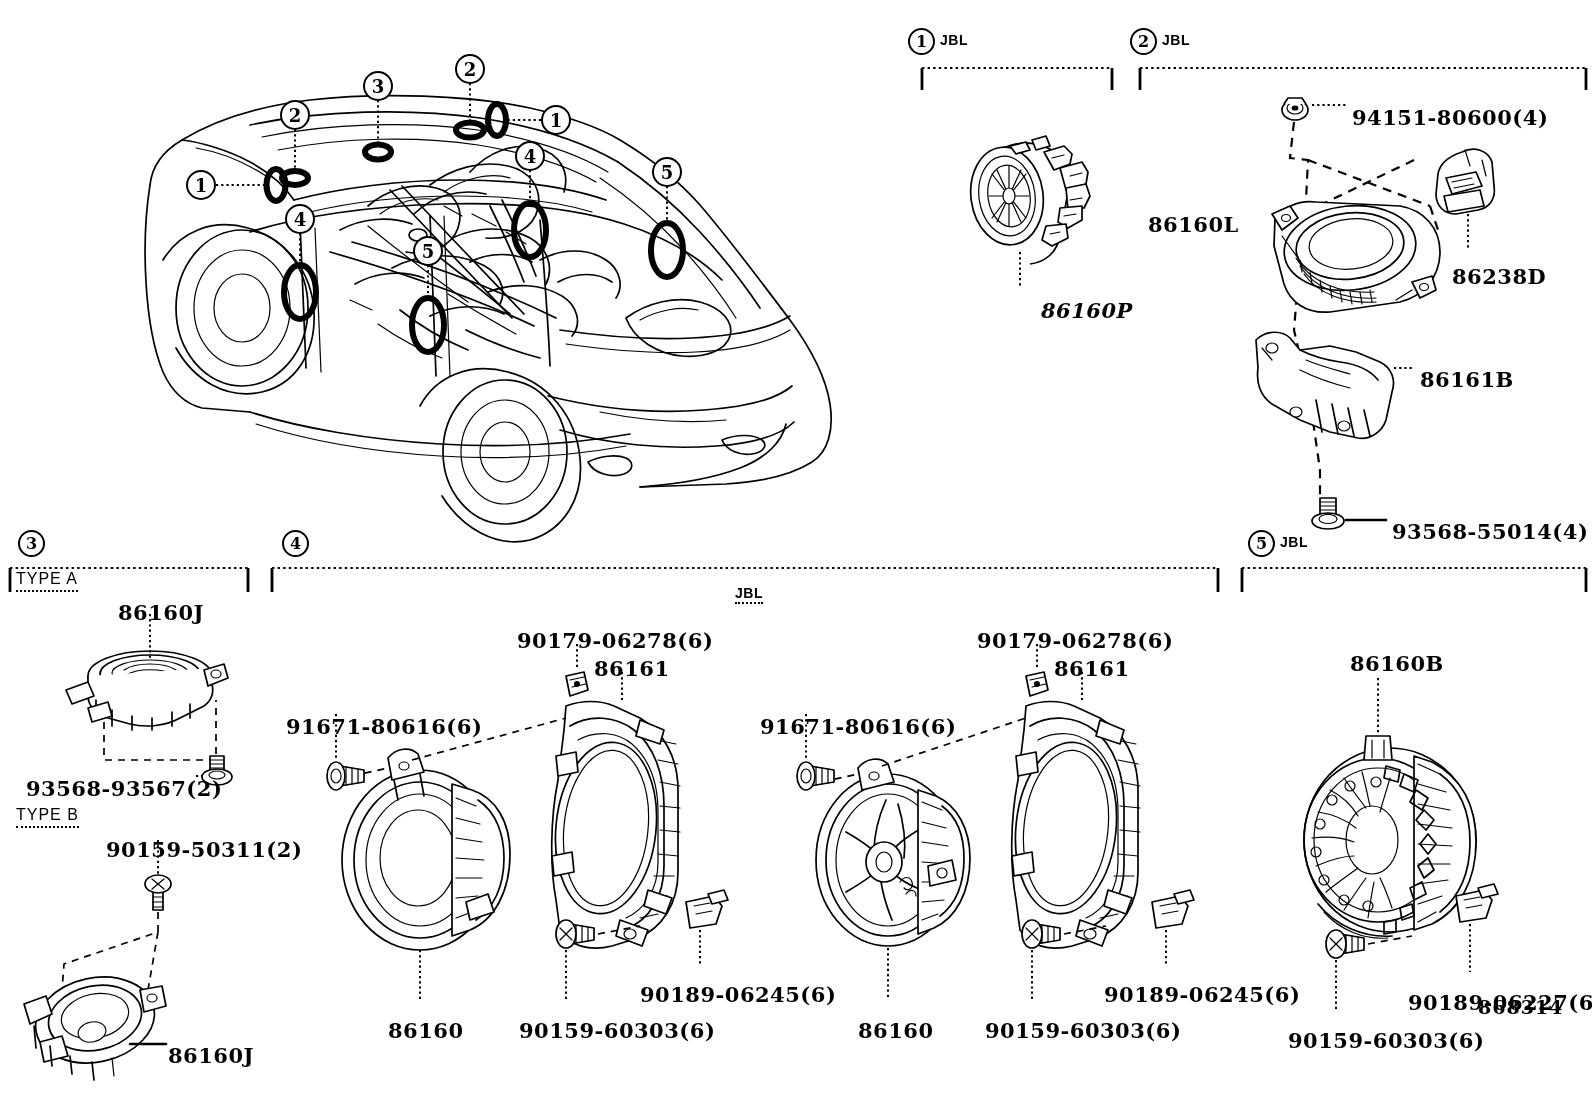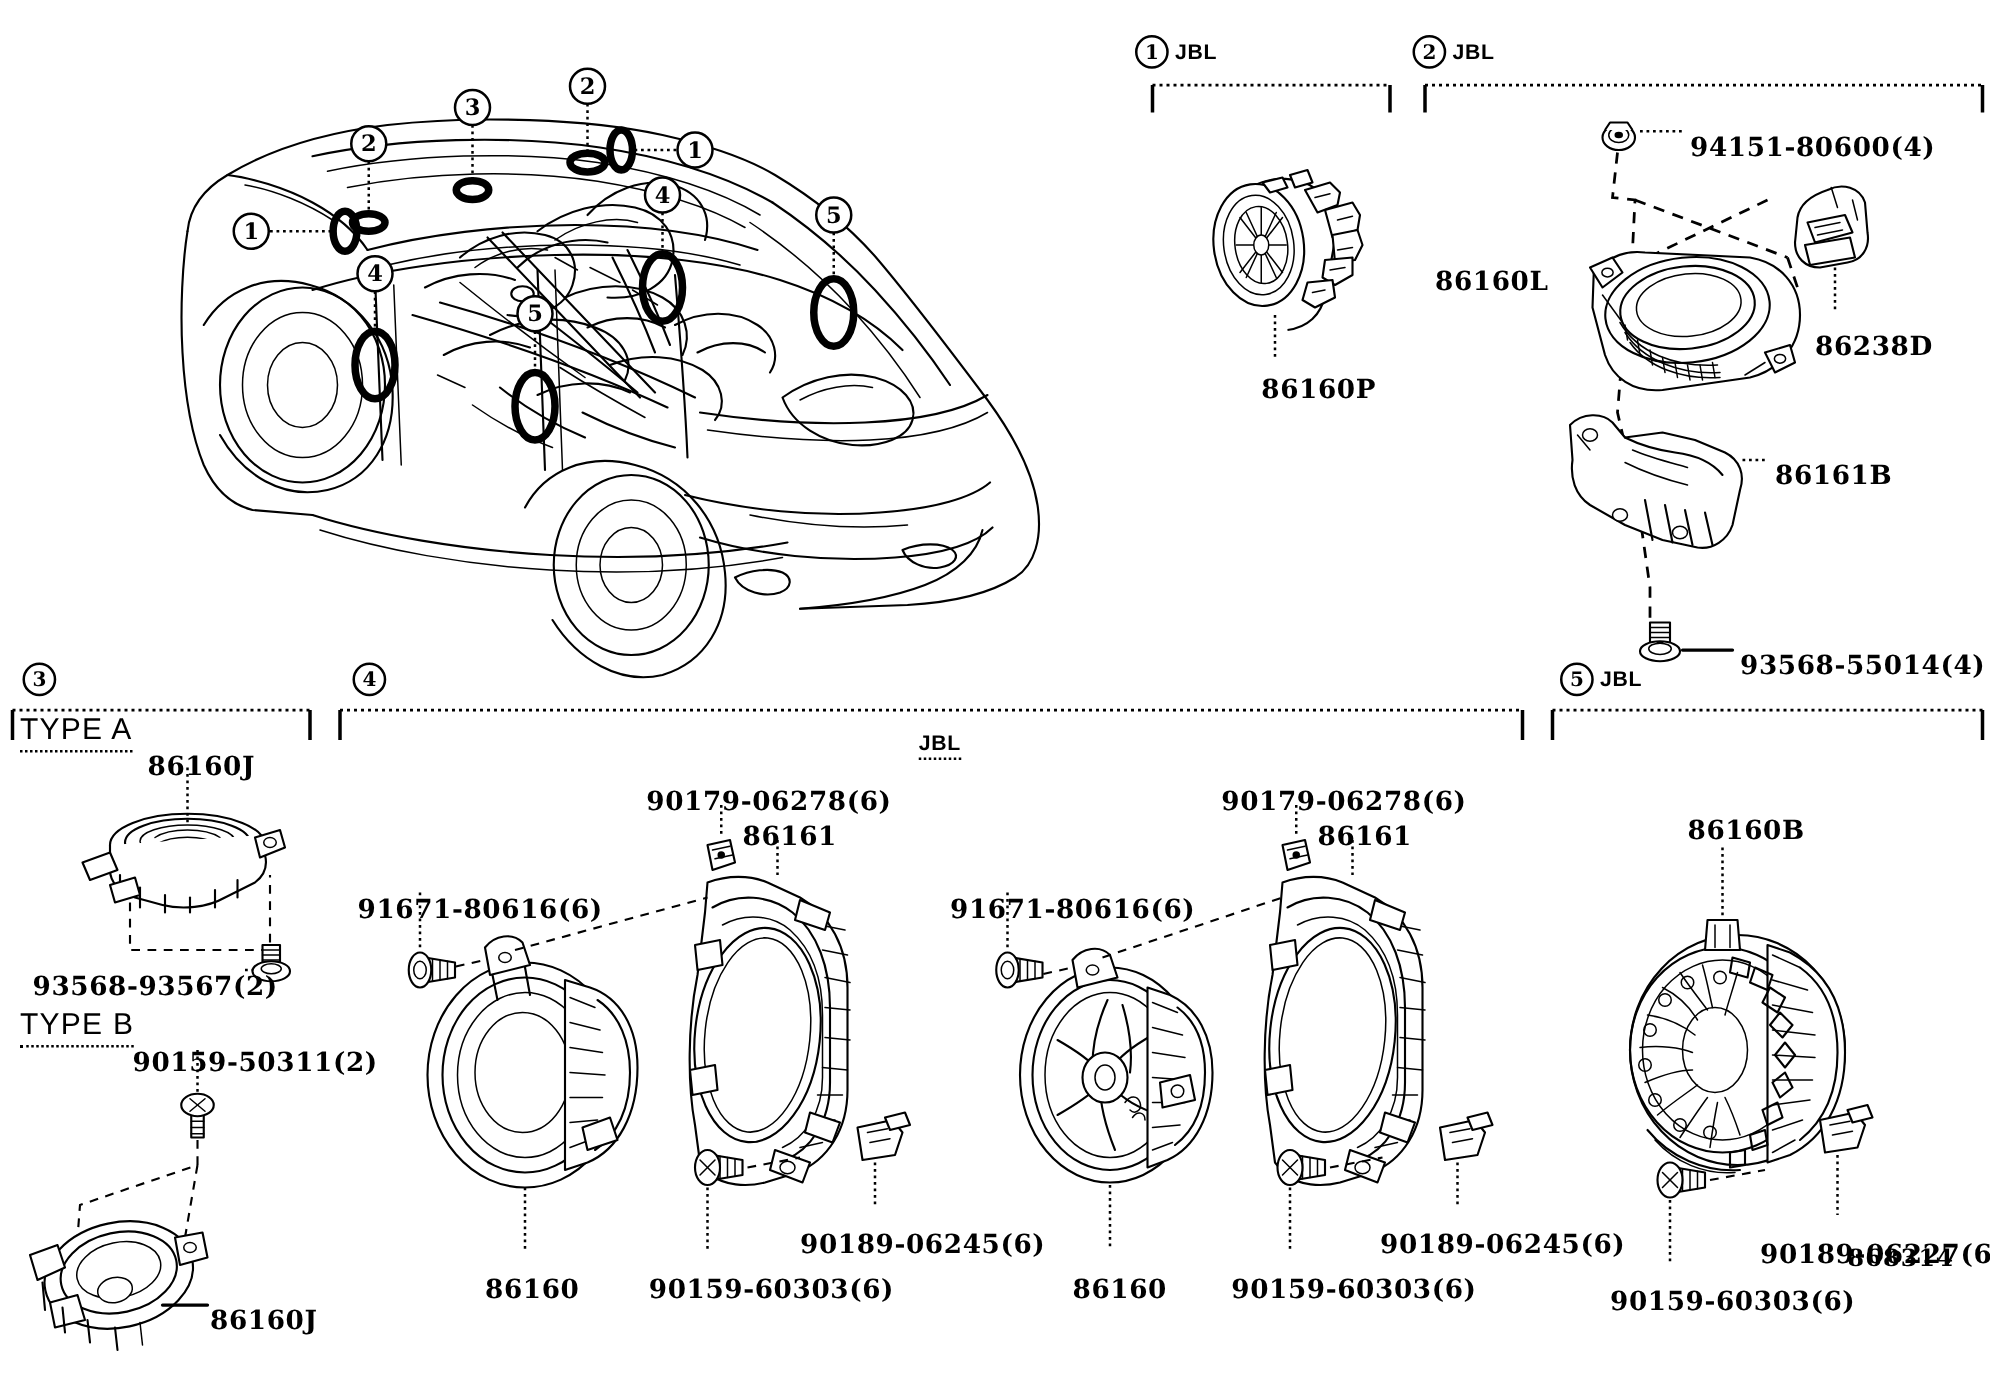--- a/index.html
+++ b/index.html
@@ -19,33 +19,33 @@
     white-space:nowrap;
     letter-spacing:0.5px;
     color:#000;
     line-height:1;
   }
   .partno{font-size:21px;margin-top:12px;}
   .jbl{
     position:absolute;
     font-family:"Liberation Sans",sans-serif;
     font-weight:bold;
-    font-size:17px;
+    font-size:14px;
     letter-spacing:0.5px;
     white-space:nowrap;
   }
   .jbl-u{
     border-bottom:2px dotted #000;
     padding-bottom:1px;
   }
   .typelab{
     position:absolute;
     font-family:"Liberation Sans",sans-serif;
     font-weight:normal;
-    font-size:24px;
+    font-size:16px;
     letter-spacing:1px;
     white-space:nowrap;
     border-bottom:2px dotted #000;
     padding-bottom:2px;
   }
   .bubble{
     position:absolute;
     width:30px;height:30px;border-radius:50%;
     border:2.2px solid #000;background:#fff;
     font-family:"DejaVu Serif",serif;
@@ -732,21 +732,21 @@
 <div class="bubble" style="left:363px;top:71px;">3</div>
 <div class="bubble" style="left:455px;top:54px;">2</div>
 <div class="bubble" style="left:541px;top:105px;">1</div>
 <div class="bubble" style="left:285px;top:204px;">4</div>
 <div class="bubble" style="left:515px;top:141px;">4</div>
 <div class="bubble" style="left:413px;top:236px;">5</div>
 <div class="bubble" style="left:652px;top:157px;">5</div>
 
 <div class="bubble bubble-sm" style="left:908px;top:28px;">1</div>
 <div class="jbl" style="left:940px;top:32px;">JBL</div>
-<div class="lbl partno" style="left:1009px;top:288px;">86160P</div>
+<div class="lbl partno" style="left:1041px;top:288px;font-style:italic;">86160P</div>
 
 <div class="bubble bubble-sm" style="left:1130px;top:28px;">2</div>
 <div class="jbl" style="left:1162px;top:32px;">JBL</div>
 <div class="lbl partno" style="left:1352px;top:95px;">94151-80600(4)</div>
 <div class="lbl partno" style="left:1148px;top:202px;">86160L</div>
 <div class="lbl partno" style="left:1452px;top:254px;">86238D</div>
 <div class="lbl partno" style="left:1420px;top:357px;">86161B</div>
 <div class="lbl partno" style="left:1392px;top:509px;">93568-55014(4)</div>
 
 <div class="bubble bubble-sm" style="left:18px;top:530px;">3</div>

